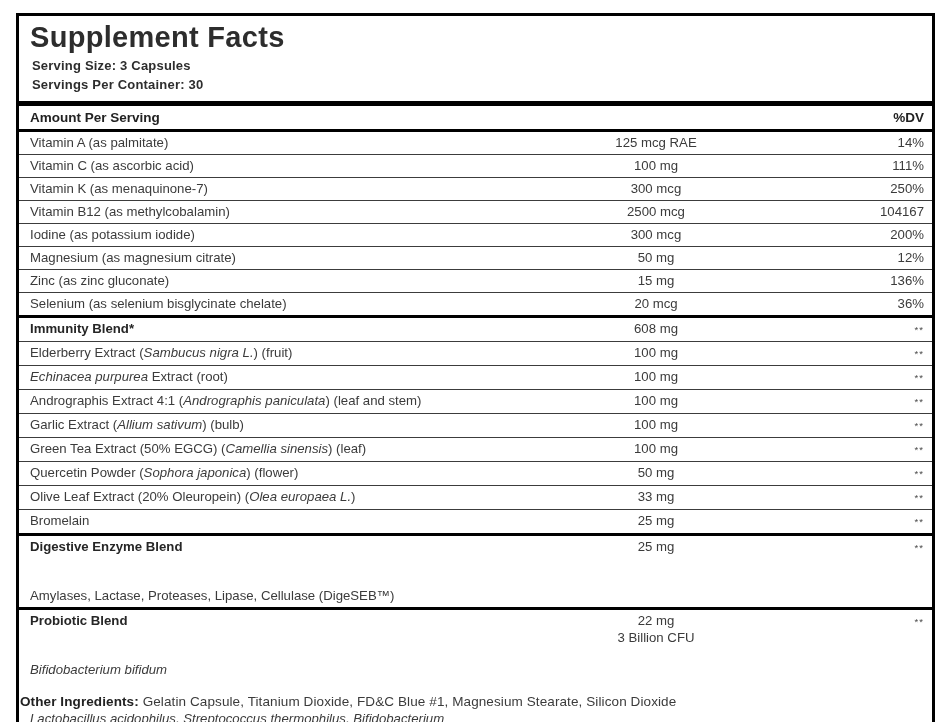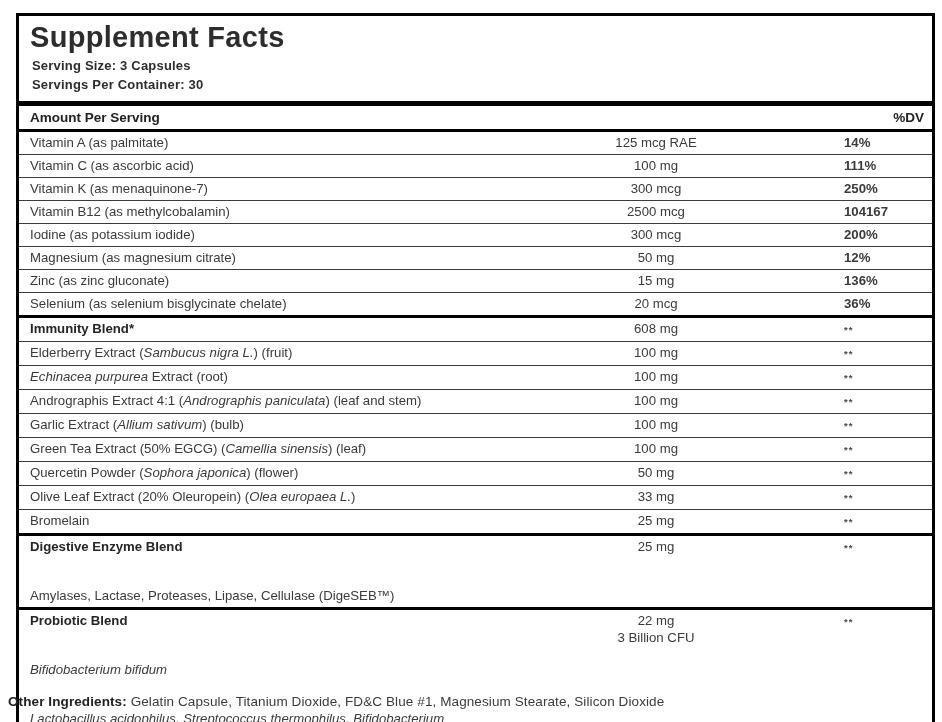--- a/index.html
+++ b/index.html
@@ -64,41 +64,41 @@
     align-items: start;
     gap: 48px;
   }
   .row + .row { border-top: 1px solid #3c3c3c; }
   .row.section-start { border-top: 3px solid #000; }
   .cell.name { color: #3b3b3b; }
   .cell.name.bold { font-weight: bold; color: #262626; }
   .cell.name .it, .sub.it { font-style: italic; }
   .sub { font-weight: normal; color: #3b3b3b; margin-top: 32px; }
   .cell.amount { text-align: center; color: #3b3b3b; }
-  .cell.dv { text-align: left; color: #3b3b3b; font-weight: bold; }
+  .cell.dv { text-align: right; color: #3b3b3b; }
   .cell.dv.sup {
     font-size: 9.5px;
     letter-spacing: 1px;
     padding-top: 1px;
     color: #4a4a4a;
   }
   .footnote-row {
     border-top: 3px solid #000;
     padding: 31px 10px 13px 16px;
     font-size: 11px;
     color: #3b3b3b;
   }
   .sup-marker {
     font-size: 8.5px;
     vertical-align: top;
     letter-spacing: 1px;
   }
   .other-ingredients {
     position: absolute;
-    left: 8px;
+    left: 20px;
     top: 694px;
     font-size: 13.5px;
     color: #3b3b3b;
     letter-spacing: 0.1px;
   }
   .other-ingredients .bold-label {
     font-weight: bold;
     color: #222;
   }
 </style>

